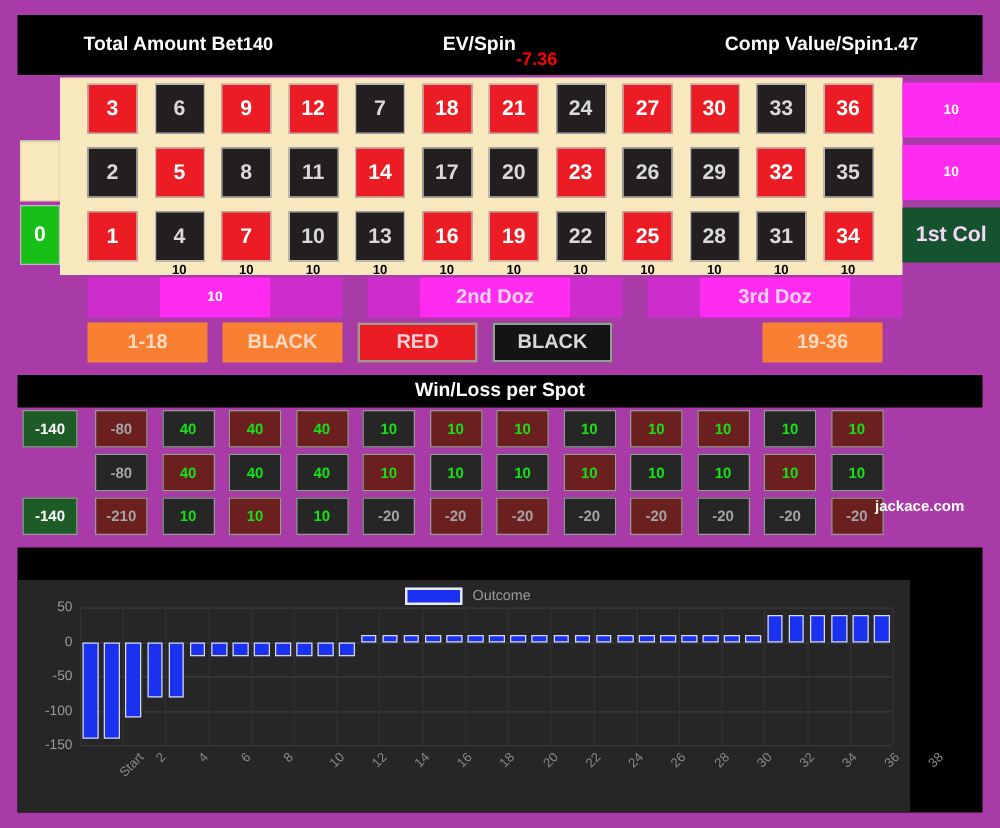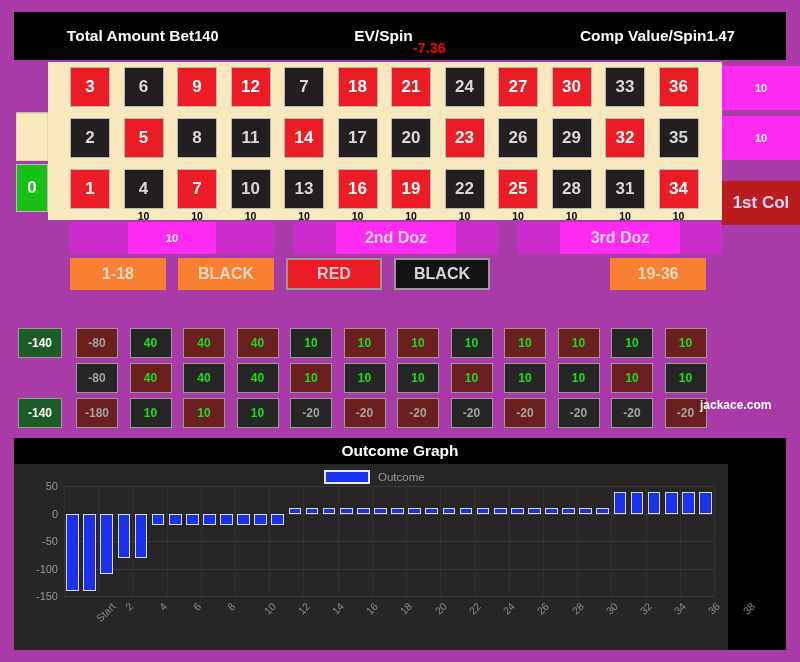--- a/index.html
+++ b/index.html
@@ -60,21 +60,21 @@
   }
 
   
   .colstrip{position:absolute;left:708px;top:0px;width:78px;height:158px;}
   .colbox{
     position:absolute;left:0;width:78px;height:44px;
     display:flex;align-items:center;justify-content:center;
     font-weight:bold;
   }
   .colbox.chip{background:#ff2bf0;color:#fff;font-size:11px;}
-  .colbox.label{background:#b91c1c;color:#f7d7f7;font-size:17px;margin-top:15px;}
+  .colbox.label{background:#14532d;color:#f7d7f7;font-size:17px;}
   .colbox.c0{top:4px;}
   .colbox.c1{top:54px;}
   .colbox.c2{top:104px;}
 
   
   .dozrow{position:absolute;left:56px;top:160px;width:652px;height:32px;}
   .doz{
     position:absolute;top:0;height:32px;background:#cc2dcc;
     display:flex;align-items:center;justify-content:center;
   }
@@ -291,30 +291,31 @@
     <div class="outrow" id="out-row">
         <div class="outbet orange" style="left: 0px; width: 96px;">1-18</div>
         <div class="outbet orange" style="left: 108px; width: 96px;">BLACK</div>
         <div class="outbet red" style="left: 216px; width: 96px;">RED</div>
         <div class="outbet black" style="left: 324px; width: 96px;">BLACK</div>
         <div class="outbet orange" style="left: 540px; width: 96px;">19-36</div>
       </div>
   </div>
 
   <div id="wlpanel">
+    <div class="titlebar">Win/Loss per Spot</div>
     <div class="wlzero" id="wl-zero">
         <div class="wlz r0">-140</div>
         <div class="wlz r1 blank"></div>
         <div class="wlz r2">-140</div>
       </div>
     <div class="wlgrid" id="wl-grid">
         <div class="wlcol" style="left: 0px;">
           <div class="wlc r0 redbg neg">-80</div>
           <div class="wlc r1 blackbg neg">-80</div>
-          <div class="wlc r2 redbg neg">-180</div>
+          <div class="wlc r2 redbg neg">-210</div>
         </div>
         <div class="wlcol" style="left: 53.5px;">
           <div class="wlc r0 blackbg pos">40</div>
           <div class="wlc r1 redbg pos">40</div>
           <div class="wlc r2 blackbg pos">10</div>
         </div>
         <div class="wlcol" style="left: 107px;">
           <div class="wlc r0 redbg pos">40</div>
           <div class="wlc r1 blackbg pos">40</div>
           <div class="wlc r2 redbg pos">10</div>
@@ -362,21 +363,20 @@
         <div class="wlcol" style="left: 588.5px;">
           <div class="wlc r0 redbg pos">10</div>
           <div class="wlc r1 blackbg pos">10</div>
           <div class="wlc r2 redbg neg">-20</div>
         </div>
       </div>
   </div>
   <div id="watermark">jackace.com</div>
 
   <div id="chartpanel">
-    <div class="titlebar">Outcome Graph</div>
     <div class="plotarea">
       <div class="legend">
         <div class="swatch"></div>
         <div class="ltext">Outcome</div>
       </div>
       <div class="yaxis" id="y-axis">
           <div class="ytick" style="top: 22px;">50</div>
           <div class="ytick" style="top: 49.5px;">0</div>
           <div class="ytick" style="top: 77px;">-50</div>
           <div class="ytick" style="top: 104.5px;">-100</div>

